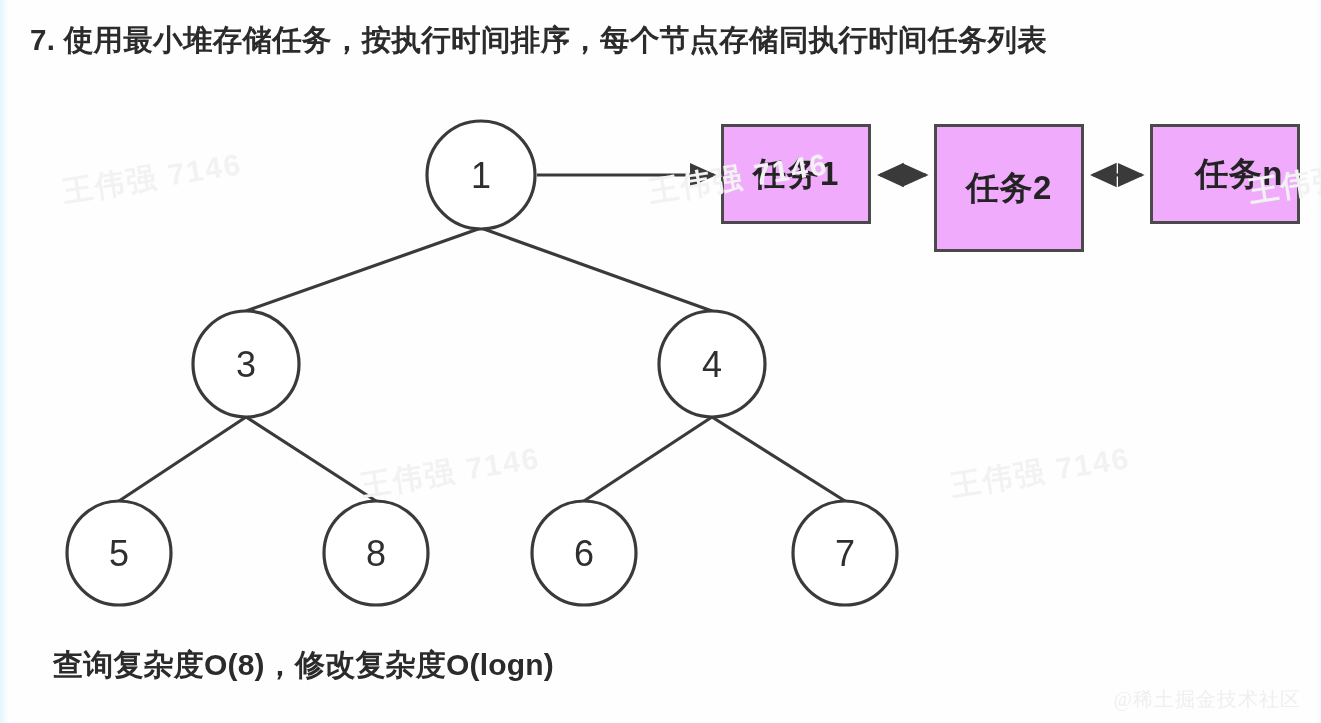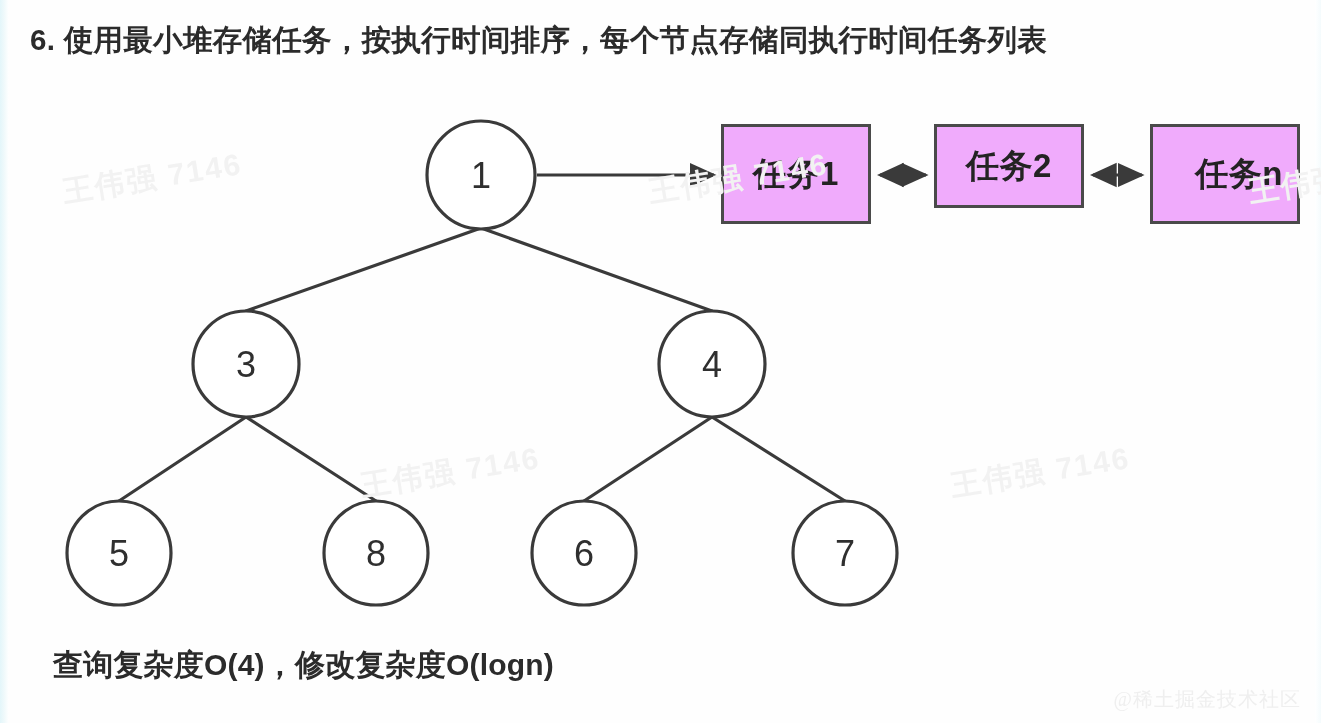--- a/index.html
+++ b/index.html
@@ -131,21 +131,21 @@
   }
 </style>
 </head>
 <body>
 
 <div id="page">
 
   <div class="edge-tint-left"></div>
   <div class="edge-tint-right"></div>
 
-  <div class="heading">6. 使用最小堆存储任务，按执行时间排序，每个节点存储同执行时间任务列表</div>
+  <div class="heading">7. 使用最小堆存储任务，按执行时间排序，每个节点存储同执行时间任务列表</div>
 
   <div class="diagram">
     <svg width="1321" height="723" viewBox="0 0 1321 723" xmlns="http://www.w3.org/2000/svg">
       <defs>
         <marker id="arrow-end" markerWidth="9" markerHeight="9" refX="7.6" refY="4.5" orient="auto" markerUnits="strokeWidth">
           <path d="M0,0.7 L8.4,4.5 L0,8.3 z" fill="#3a3a3a"></path>
         </marker>
         <marker id="arrow-start" markerWidth="9" markerHeight="9" refX="1.0" refY="4.5" orient="auto" markerUnits="strokeWidth">
           <path d="M8.4,0.7 L0,4.5 L8.4,8.3 z" fill="#3a3a3a"></path>
         </marker>
@@ -182,28 +182,28 @@
   <div class="node-label" style="left:246px; top:365px;">3</div>
   <div class="node-label" style="left:712px; top:365px;">4</div>
   <div class="node-label" style="left:119px; top:554px;">5</div>
   <div class="node-label" style="left:376px; top:554px;">8</div>
   <div class="node-label" style="left:584px; top:554px;">6</div>
   <div class="node-label" style="left:845px; top:554px;">7</div>
 
   <div class="task-box" style="left:721px; top:124px; width:150px; height:100px;">
     <span class="task-text">任务1</span>
   </div>
-  <div class="task-box" style="left:934px; top:124px; width:150px; height:84px;text-align:center;">
+  <div class="task-box" style="left:934px; top:124px; width:150px; height:128px;text-align:center;">
     <span class="task-text">任务2</span>
   </div>
   <div class="task-box" style="left:1150px; top:124px; width:150px; height:100px;padding-left:28px;">
     <span class="task-text">任务n</span>
   </div>
 
-  <div class="caption">查询复杂度O(4)，修改复杂度O(logn)</div>
+  <div class="caption">查询复杂度O(8)，修改复杂度O(logn)</div>
 
   <div class="wm" style="left:62px; top:158px;">王伟强 7146</div>
   <div class="wm" style="left:648px; top:158px;">王伟强 7146</div>
   <div class="wm" style="left:1248px; top:158px;">王伟强 7146</div>
   <div class="wm" style="left:360px; top:452px;">王伟强 7146</div>
   <div class="wm" style="left:950px; top:452px;">王伟强 7146</div>
 
   <div class="wm-brand">@稀土掘金技术社区</div>
 
 </div>

